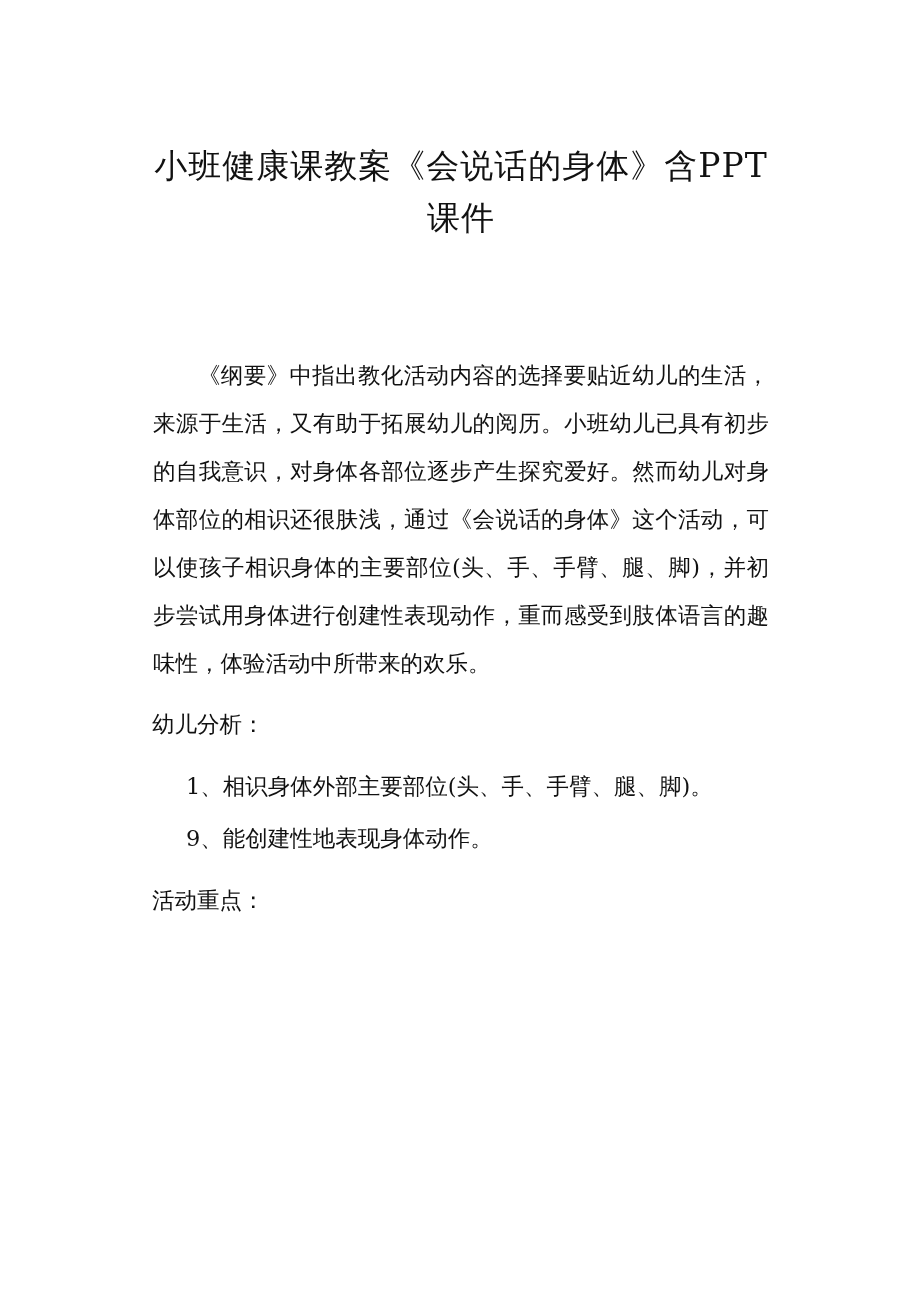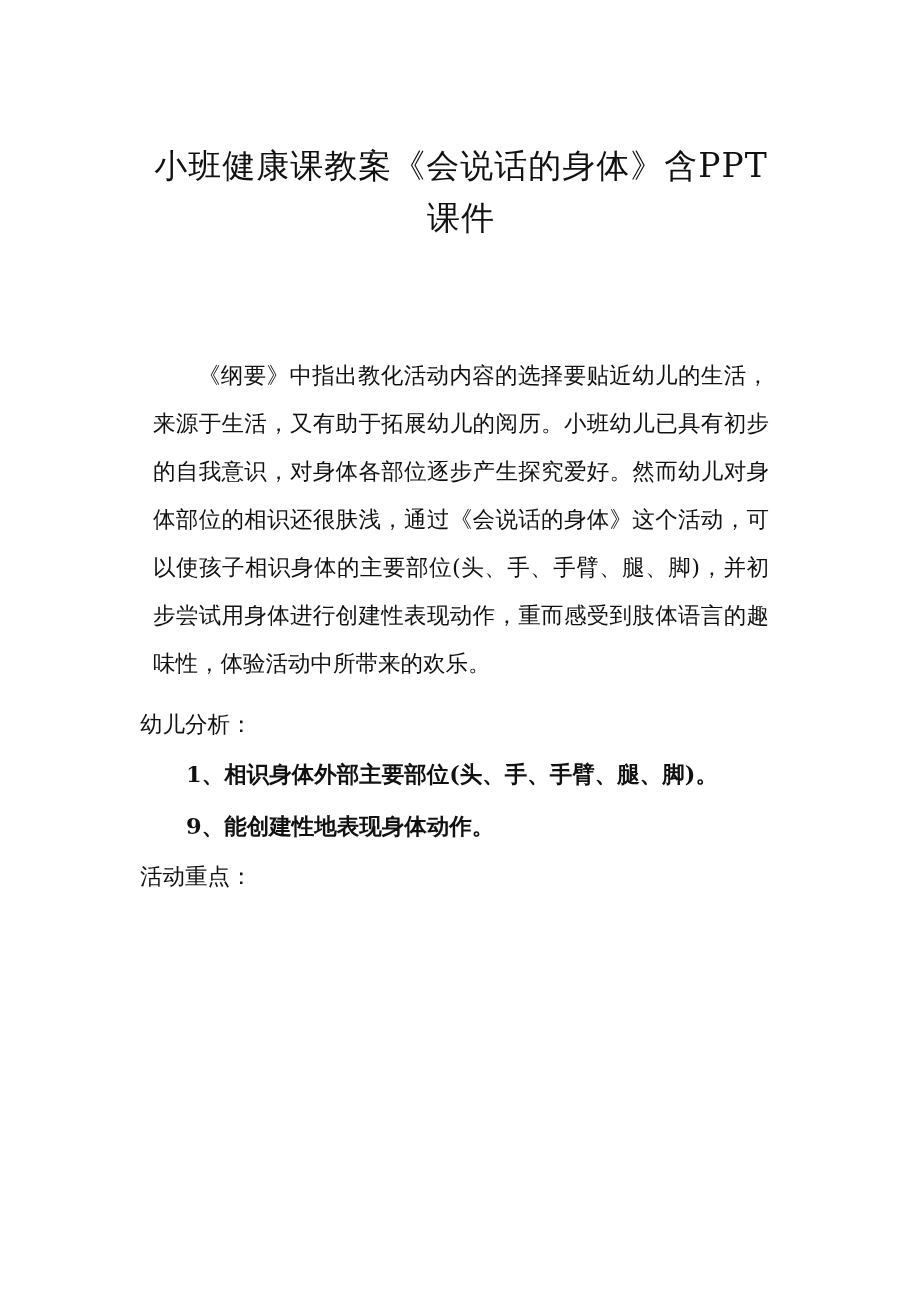--- a/index.html
+++ b/index.html
@@ -4,22 +4,22 @@
   <style>
     html, body { margin: 0; padding: 0; background: #ffffff; }
     body { width: 920px; height: 1302px; position: relative; overflow: hidden;
       font-family: "DejaVu Serif", "Liberation Serif", serif; color: #111; }
     .page { position: absolute; left: 140px; top: 0; width: 642px; }
     .title { position: absolute; left: 0; width: 642px; top: 140px; text-align: center;
       font-size: 33px; line-height: 52px; letter-spacing: 1px; }
     .body { position: absolute; left: 0; top: 338px; width: 642px;
       font-size: 22.5px; line-height: 48px; }
     .para { margin: 13px; text-align: justify; text-indent: 2em; }
-    .heading { margin: 0; }
-    .item { margin: 0; padding-left: 46px; line-height: 52px; font-weight: bold; }
+    .heading { margin: 12px; }
+    .item { margin: 0; padding-left: 46px; line-height: 52px; }
   </style>
 </head>
 <body>
 
 <div class="page">
   <div class="title">小班健康课教案《会说话的身体》含PPT课件</div>
   <div class="body">
     <p class="para">《纲要》中指出教化活动内容的选择要贴近幼儿的生活，来源于生活，又有助于拓展幼儿的阅历。小班幼儿已具有初步的自我意识，对身体各部位逐步产生探究爱好。然而幼儿对身体部位的相识还很肤浅，通过《会说话的身体》这个活动，可以使孩子相识身体的主要部位(头、手、手臂、腿、脚)，并初步尝试用身体进行创建性表现动作，重而感受到肢体语言的趣味性，体验活动中所带来的欢乐。</p>
     <p class="heading">幼儿分析：</p>
     <p class="item">1、相识身体外部主要部位(头、手、手臂、腿、脚)。</p>

